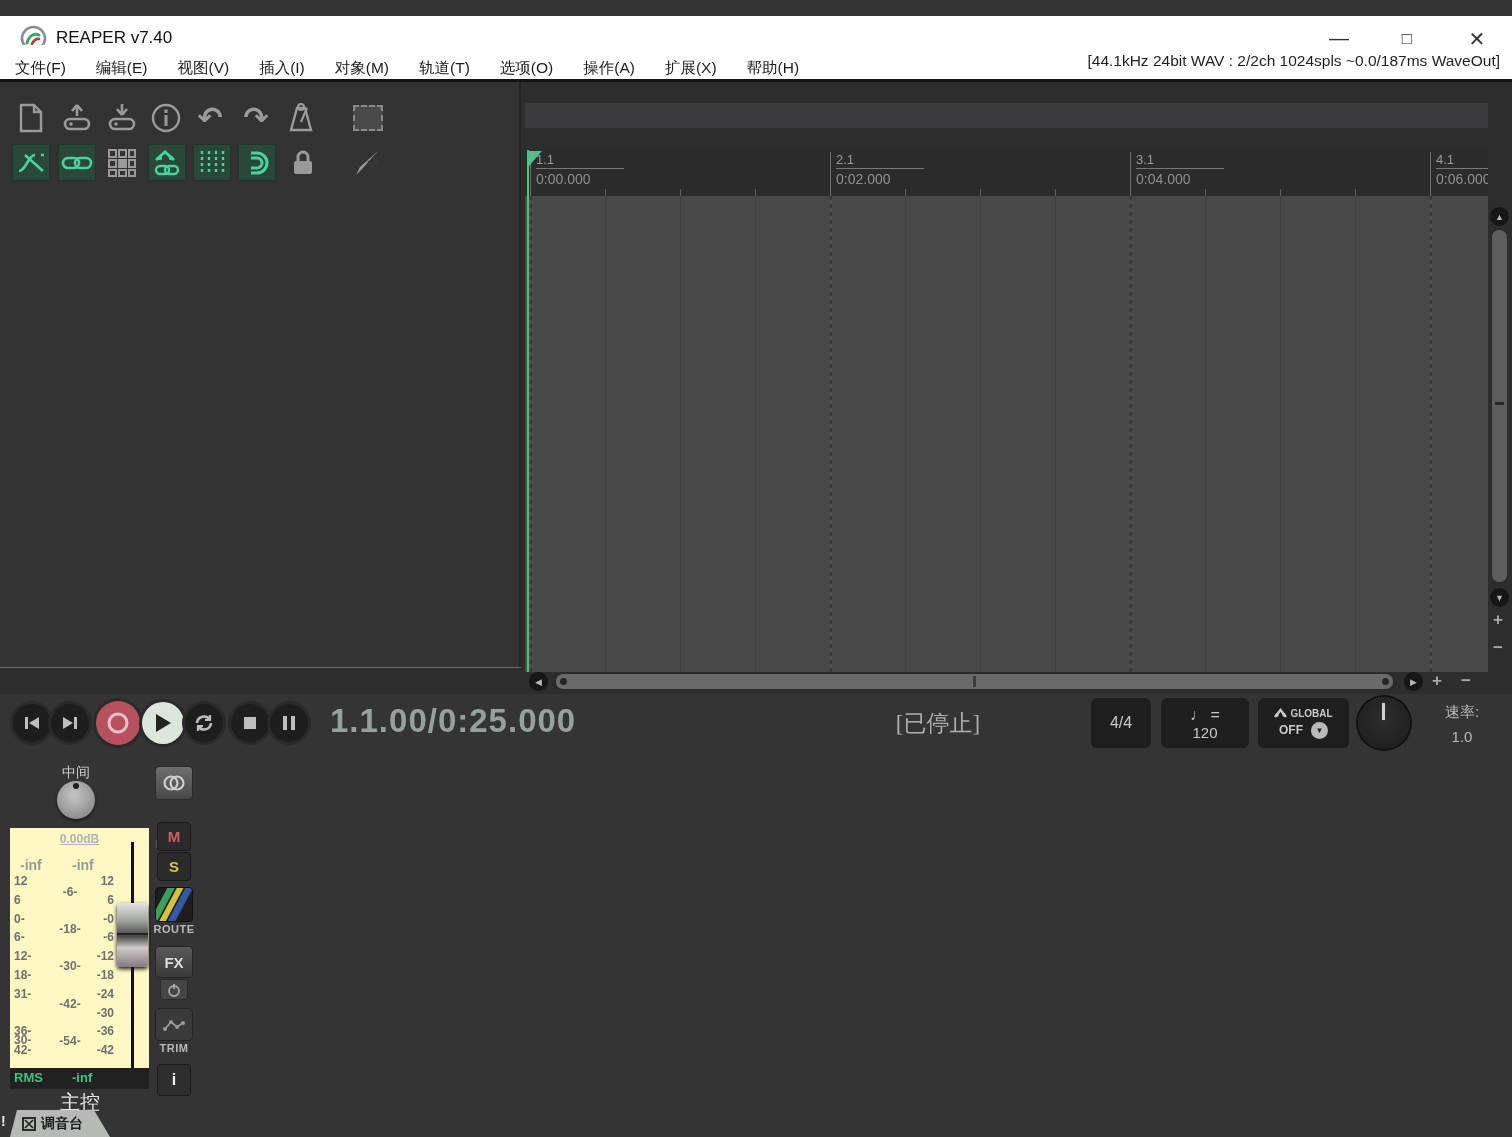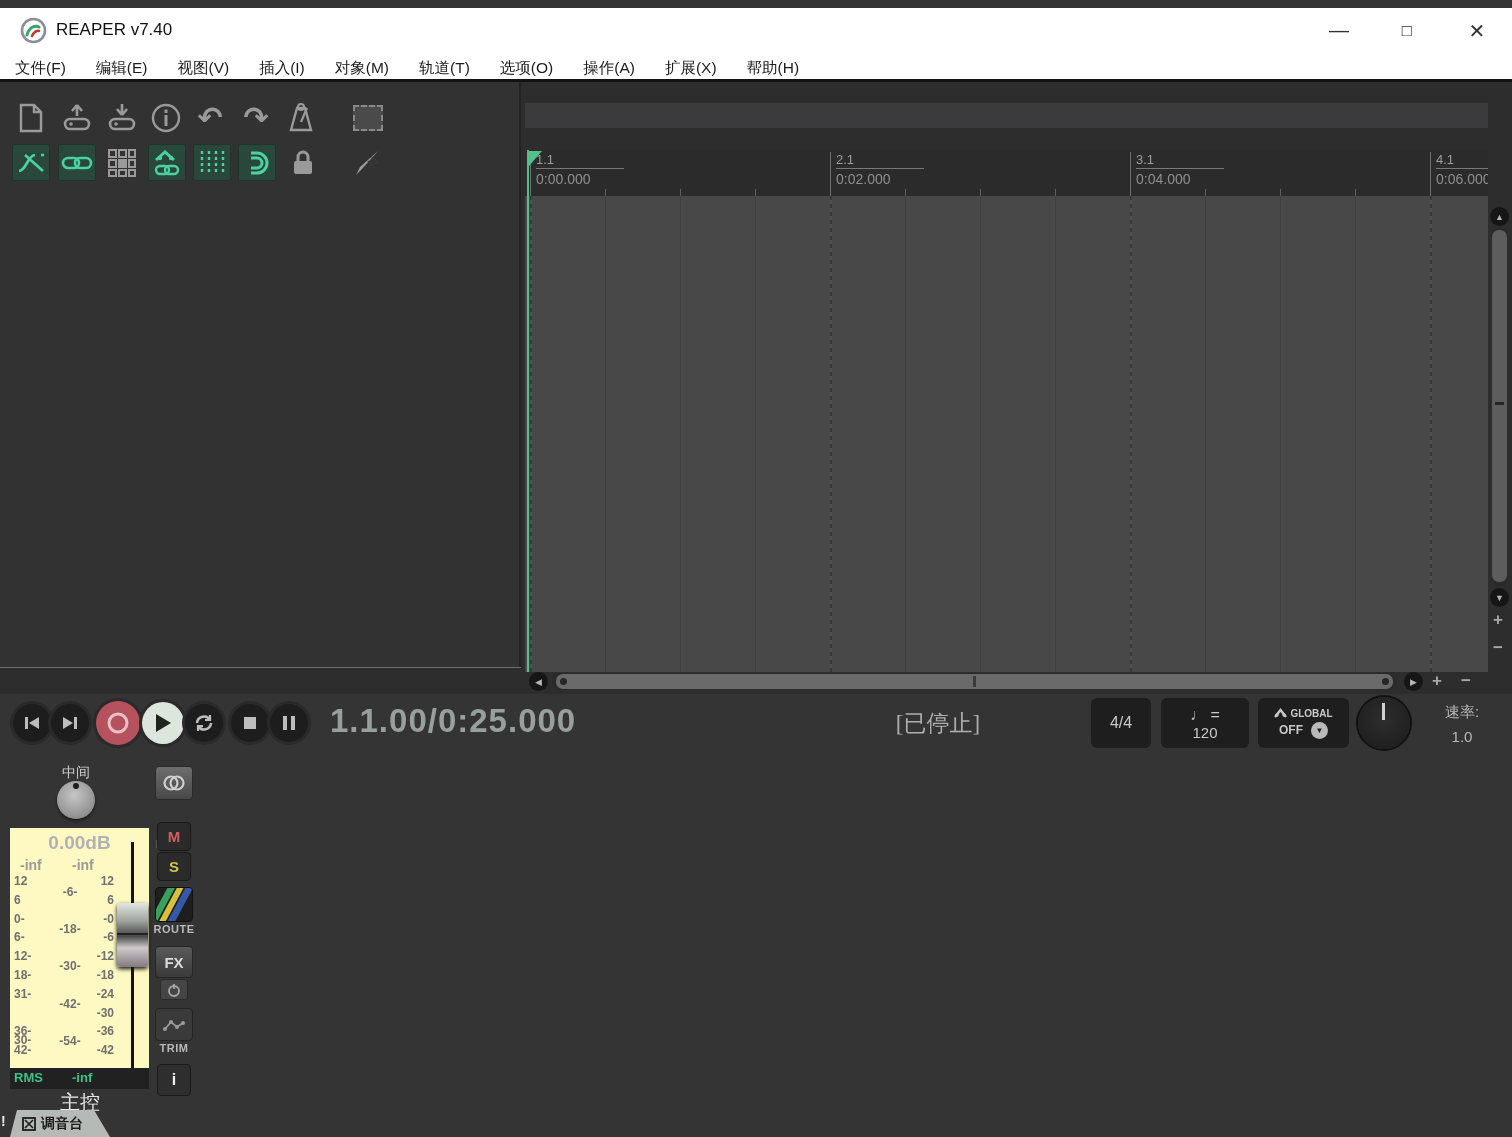--- a/index.html
+++ b/index.html
@@ -3,21 +3,21 @@
 <meta charset="utf-8">
 <style>
   * { margin:0; padding:0; box-sizing:border-box; }
   html,body { background:#1a1a1a; }
   .app {
     position:relative; width:1512px; height:1137px; overflow:hidden;
     font-family:"Liberation Sans","DejaVu Sans",sans-serif;
     background:#343434;
   }
   
-  .titlebar { position:absolute; left:0; top:8px; width:1512px; height:45px; background:#ffffff; }
+  .titlebar { position:absolute; left:0; top:16px; width:1512px; height:45px; background:#ffffff; }
   .app-logo { position:absolute; left:20px; top:9px; width:27px; height:27px; }
   .app-title { position:absolute; left:56px; top:12px; font-size:17px; color:#111; }
   .win-btn { position:absolute; top:0; width:62px; height:45px; display:flex; align-items:center; justify-content:center; font-size:20px; color:#333; cursor:default; }
   .win-min { left:1308px; } .win-max { left:1376px; font-size:17px; } .win-close { left:1446px; }
   
   .menubar { position:absolute; left:0; top:45px; width:1512px; height:34px; background:#ffffff; display:flex; align-items:flex-end; }
   .menu-item { padding:0 15px; font-size:15.5px; color:#1c1c1c; }
   .audio-status { position:absolute; right:12px; top:7px; font-size:15.5px; color:#1f1f1f; }
   .menubar-divider { position:absolute; left:0; top:79px; width:1512px; height:3px; background:#131313; }
   
@@ -73,21 +73,21 @@
   .t-knob { position:absolute; left:1358px; top:697px; width:52px; height:52px; border-radius:50%; background:radial-gradient(circle at 50% 42%,#2e2e2e,#1b1b1b); box-shadow:0 0 0 2px #101010; }
   .t-knob::after { content:""; position:absolute; left:24px; top:6px; width:3px; height:17px; background:#d0d0d0; }
   .t-rate-label { position:absolute; left:1432px; top:703px; width:60px; text-align:center; font-size:15px; color:#b9b9b9; }
   .t-rate-value { position:absolute; left:1432px; top:728px; width:60px; text-align:center; font-size:15px; color:#b9b9b9; }
   
   .bottom { position:absolute; left:0; top:762px; width:1512px; height:375px; background:#343434; }
   .pan-label { position:absolute; left:30px; top:2px; width:92px; text-align:center; font-size:14px; color:#cfcfcf; }
   .pan-knob { position:absolute; left:57px; top:19px; width:38px; height:38px; border-radius:50%; background:radial-gradient(circle at 45% 38%,#c6c6c6,#8d8d8d 75%,#707070); box-shadow:0 2px 3px #1a1a1a; }
   .pan-knob::after { content:""; position:absolute; left:16px; top:2px; width:6px; height:6px; border-radius:50%; background:#1e1e1e; }
   .meter-panel { position:absolute; left:10px; top:66px; width:139px; height:241px; background:#fef9c3; }
-  .vol-db { position:absolute; left:10px; top:70px; width:139px; text-align:center; font-size:19px; font-weight:bold; color:#b2b2b2; }
+  .vol-db { position:absolute; left:10px; top:70px; width:139px; text-align:center; font-size:12px; font-weight:bold; color:#b2b2b2;text-decoration:underline; }
   .peak-l { position:absolute; left:20px; top:95px; width:40px; font-size:14px; font-weight:bold; color:#9a9a9a; }
   .peak-r { position:absolute; left:72px; top:95px; width:40px; font-size:14px; font-weight:bold; color:#9a9a9a; }
   .scale-num { position:absolute; font-size:12px; font-weight:bold; color:#6f6f6f; }
   .fader-track { position:absolute; left:131px; top:80px; width:3px; height:228px; background:#121212; }
   .fader-thumb { position:absolute; left:117px; top:141px; width:31px; height:64px; border-radius:3px;
     background:linear-gradient(to bottom,#e2e6e2 0%,#9fa49f 28%,#585858 47%,#4a4a4a 52%,#cfc9cc 70%,#837a7f 100%);
     box-shadow:0 2px 4px #141414; }
   .fader-thumb::after { content:""; position:absolute; left:0; top:30px; width:31px; height:2px; background:#222; }
   .rms-strip { position:absolute; left:10px; top:306px; width:139px; height:21px; background:#212121; }
   .rms-label { position:absolute; left:14px; top:308px; font-size:13px; font-weight:bold; color:#3dc287; }
@@ -135,20 +135,21 @@
         <div class="menu-item">编辑(E)</div>
         <div class="menu-item">视图(V)</div>
         <div class="menu-item">插入(I)</div>
         <div class="menu-item">对象(M)</div>
         <div class="menu-item">轨道(T)</div>
         <div class="menu-item">选项(O)</div>
         <div class="menu-item">操作(A)</div>
         <div class="menu-item">扩展(X)</div>
         <div class="menu-item">帮助(H)</div>
       </div>
+    <span class="audio-status">[44.1kHz 24bit WAV : 2/2ch 1024spls ~0.0/187ms WaveOut]</span>
   </div>
   <div class="menubar-divider"></div>
 
   <div class="main"></div>
   <div class="tcp-panel"></div>
   <div class="tcp-bottom-line"></div>
 
   <div class="tb-icon" style="left:12px;top:99px;">
     <svg width="26" height="30" viewBox="0 0 26 30">
         <path d="M3 2 h13 l7 7 v19 h-20 z M16 2 v7 h7" fill="none" stroke="currentColor" stroke-width="2.4"></path>

